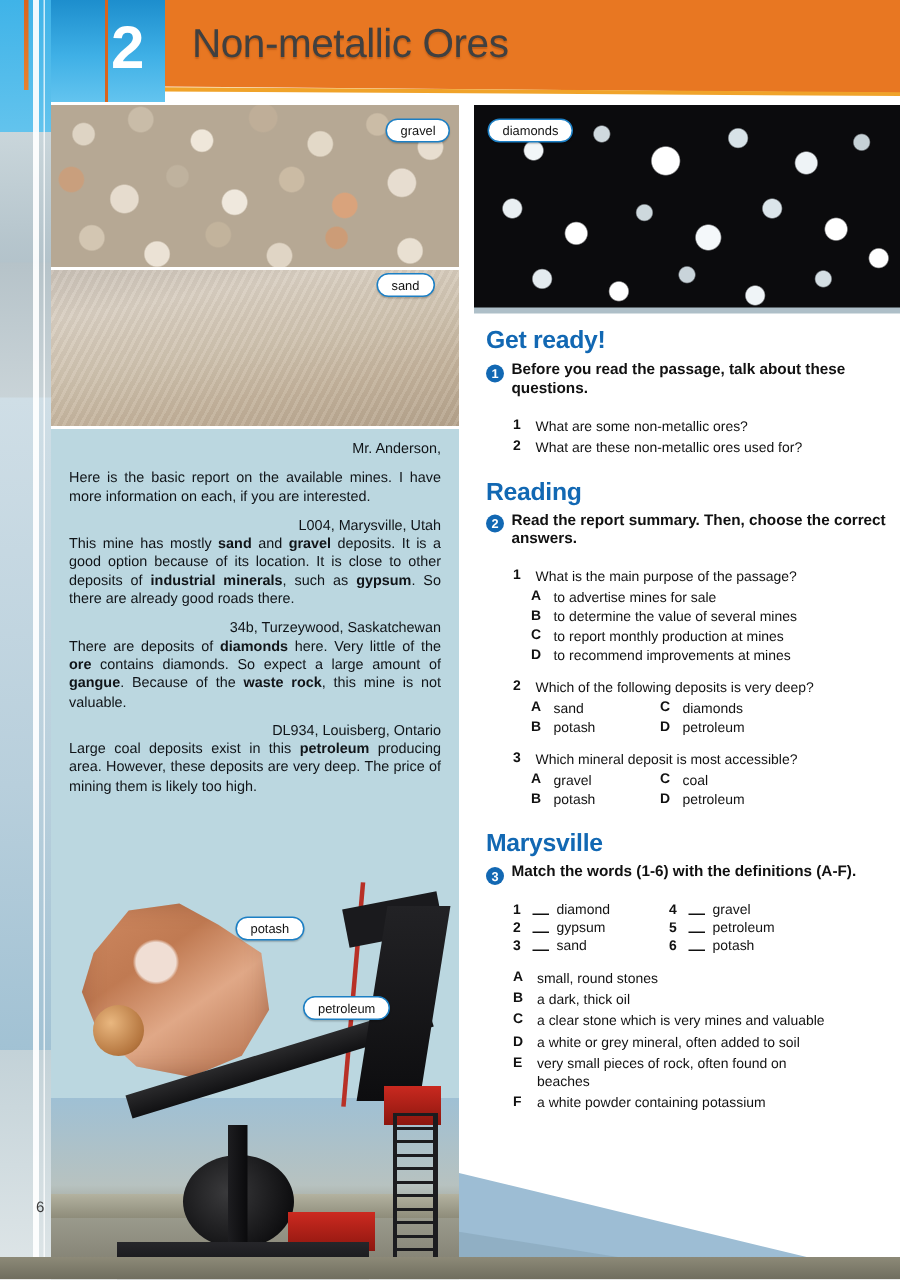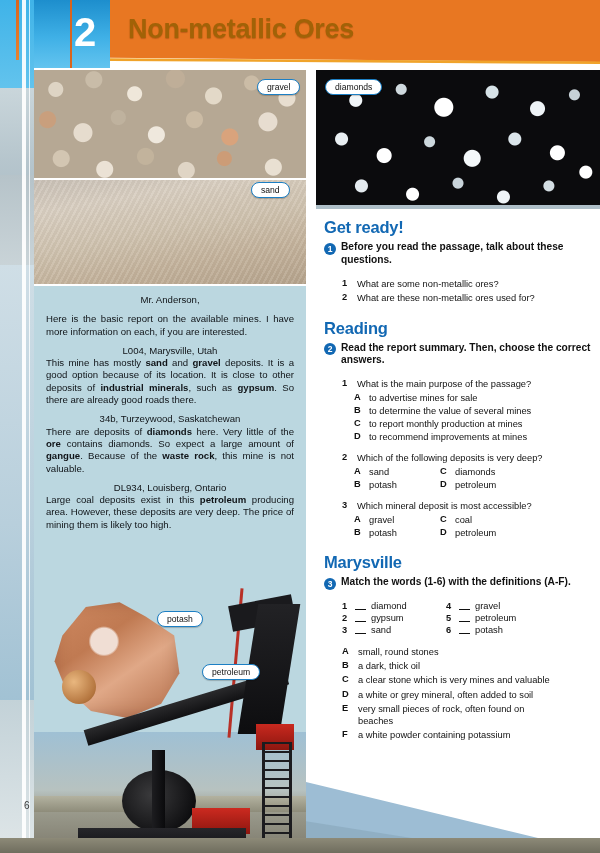--- a/index.html
+++ b/index.html
@@ -66,21 +66,21 @@
     background:#e87722;
     clip-path:polygon(0 0,100% 0,100% 100%,0 93%);
   }
   .hdr-orange-edge{
     position:absolute;left:110px;top:55px;width:490px;height:9px;
     background:#f0a32a;
     clip-path:polygon(0 35%,100% 72%,100% 100%,0 66%);
   }
   .hdr-title{
     position:absolute;left:128px;top:14px;
-    color:#a16207;font-size:27px;font-weight:bold;letter-spacing:-.3px;
+    color:#404040;font-size:27px;font-weight:normal;letter-spacing:-.3px;
     text-shadow:0 1px 1px rgba(120,50,0,.35);
     white-space:nowrap;
   }
 
   
   .ph{position:absolute;overflow:hidden;}
   .ph-gravel{left:34px;top:70px;width:272px;height:108px;}
   .gravel-bg{
     position:absolute;inset:0;
     background-color:#b6a894;
@@ -144,21 +144,21 @@
   .letter{
     position:absolute;left:34px;top:286px;width:272px;height:296px;
     background:#bbd7e0;
   }
   .letter-inner{padding:8px 12px 0 12px;}
   .letter p{
     margin:0 0 7px 0;
     font-size:9.6px;line-height:12.3px;color:#101418;
     text-align:justify;
   }
-  .letter p.nojust{text-align:center;}
+  .letter p.nojust{text-align:right;}
   .letter b{font-weight:bold;}
 
   
   .botscene{
     position:absolute;left:34px;top:582px;width:272px;height:271px;
     overflow:hidden;background:#bbd7e0;
   }
   .bot-sky{position:absolute;left:0;top:0;width:272px;height:168px;background:#bbd7e0;}
   .bot-ground{
     position:absolute;left:0;top:150px;width:272px;height:121px;

